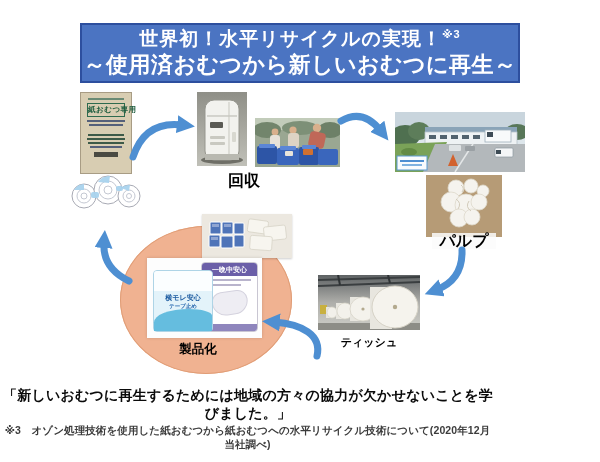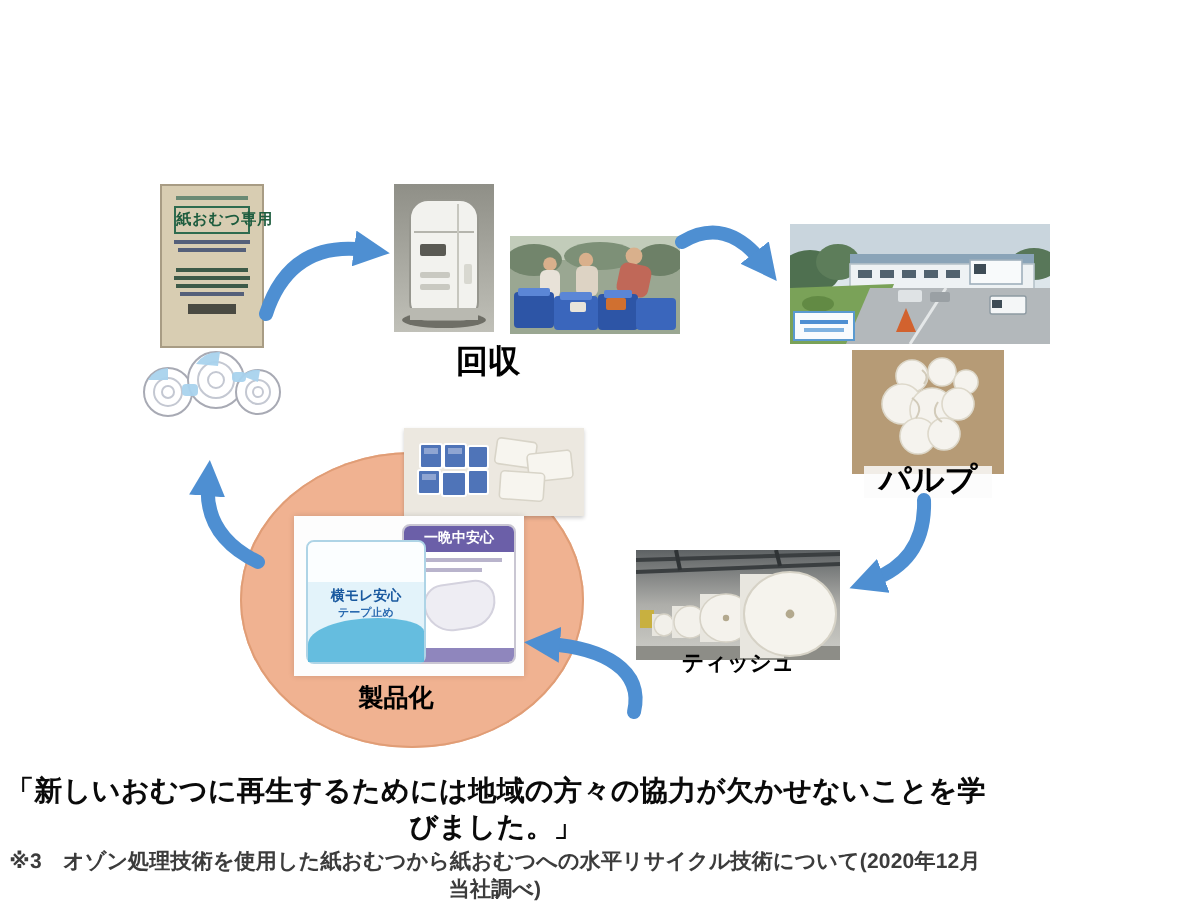--- a/index.html
+++ b/index.html
@@ -79,20 +79,24 @@
     font-size:10.5px;font-weight:600;color:#3c3c3c;letter-spacing:0.1px;
   }
   svg{display:block;}
   .arrow-overlay{position:absolute;left:0;top:0;pointer-events:none;}
 </style>
 </head>
 <body>
 
 <div class="page">
 
+  <div class="banner">
+    <div class="l1"><span>世界初！水平リサイクルの実現！</span><sup>※3</sup></div>
+    <div class="l2">～使用済おむつから新しいおむつに再生～</div>
+  </div>
 
   <div class="cycle-circle"></div>
 
   <div class="poster">
     <div class="bar" style="width:85%"></div>
     <div class="poster-title">紙おむつ専用</div>
     <div class="bar navy" style="width:90%"></div>
     <div class="bar navy" style="width:80%"></div>
     <div style="height:4px"></div>
     <div class="bar dark" style="width:88%"></div>
@@ -256,21 +260,21 @@
       <rect x="18" y="28" width="9" height="16" fill="#e8e6df"></rect>
       <ellipse cx="27" cy="36" rx="8" ry="8" fill="#f3f1eb" stroke="#d6d2c6" stroke-width="0.7"></ellipse>
       <rect x="32" y="22" width="12" height="24" fill="#e8e6df"></rect>
       <ellipse cx="45" cy="34" rx="13" ry="12" fill="#f4f2ec" stroke="#d6d2c6" stroke-width="0.8"></ellipse>
       <circle cx="45" cy="34" r="1.6" fill="#b3a98e"></circle>
       <rect x="52" y="12" width="22" height="42" fill="#e8e6df"></rect>
       <ellipse cx="77" cy="32" rx="23" ry="21" fill="#f5f3ed" stroke="#d6d2c6" stroke-width="1"></ellipse>
       <circle cx="77" cy="32" r="2.2" fill="#b3a98e"></circle>
     </g>
   </svg>
-  <div class="step-label" style="left:336px;top:324px;width:66px;font-size:11px;">ティッシュ</div>
+  <div class="step-label" style="left:336px;top:335px;width:66px;font-size:11px;">ティッシュ</div>
 
   <div class="photo" style="left:202px;top:214px;width:90px;height:44px;background:#ece8e0;box-shadow:0 1px 2px rgba(0,0,0,0.2);">
     <svg width="90" height="44" viewBox="0 0 90 44">
       <rect width="90" height="44" fill="#ece8e0"></rect>
       <g fill="#4f74b8" stroke="#ffffff" stroke-width="1">
         <rect x="8" y="8" width="11" height="12" rx="1"></rect>
           <rect x="20" y="8" width="11" height="12" rx="1"></rect>
           <rect x="32" y="9" width="10" height="11" rx="1"></rect>
         <rect x="7" y="21" width="11" height="12" rx="1"></rect>
           <rect x="19" y="22" width="12" height="12" rx="1"></rect>

